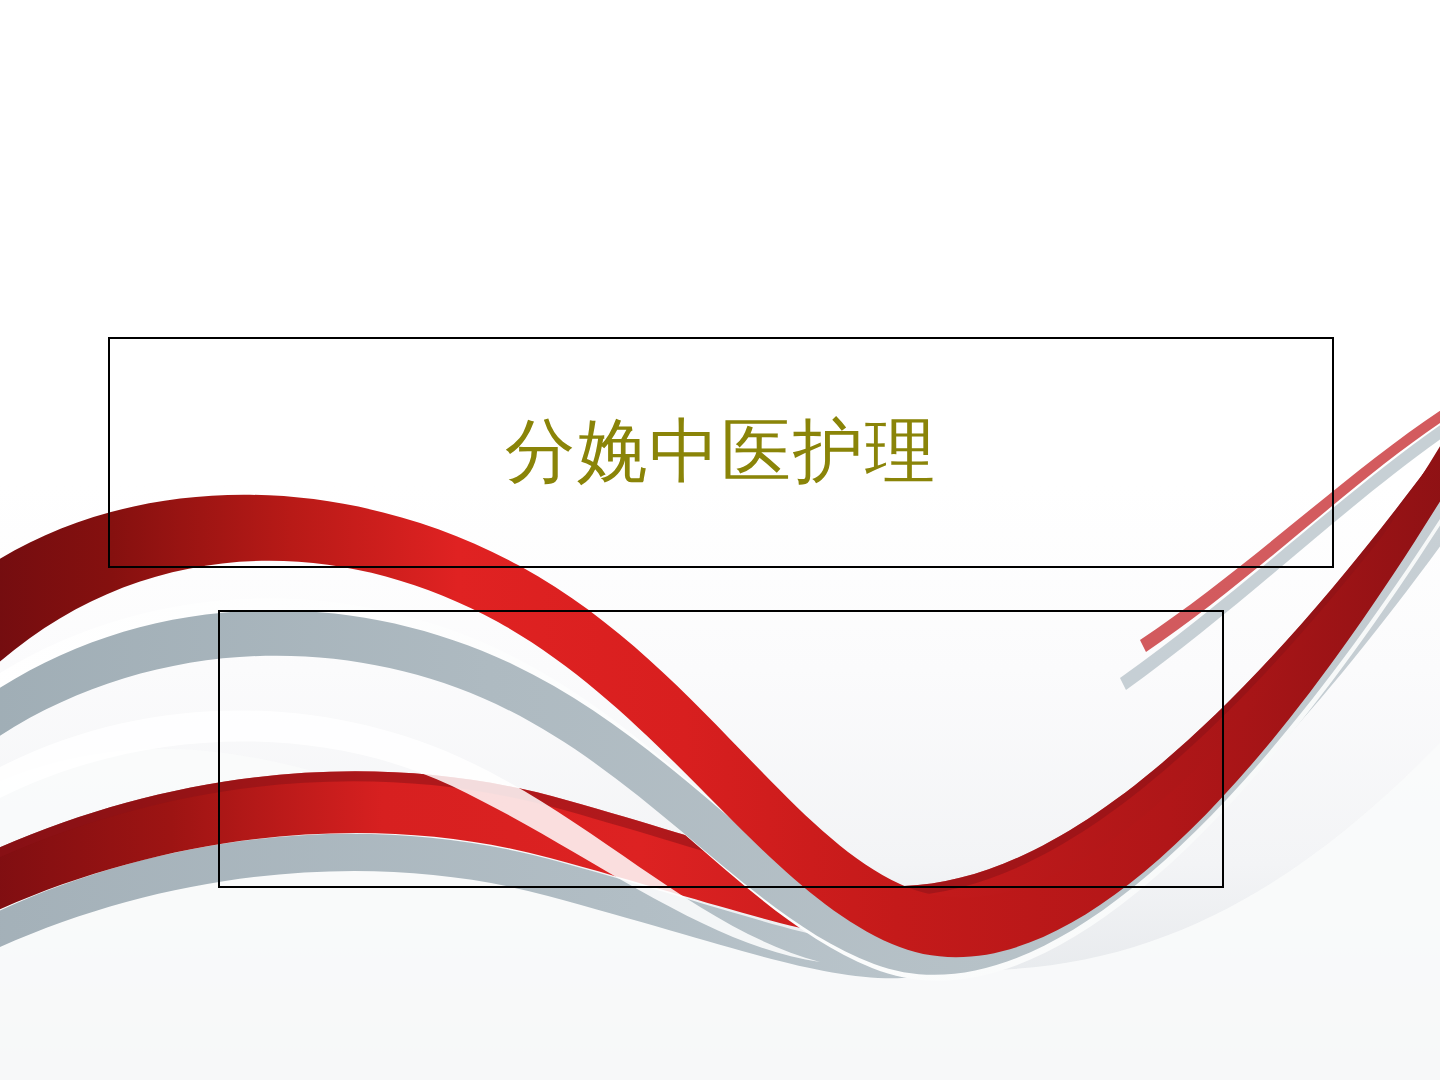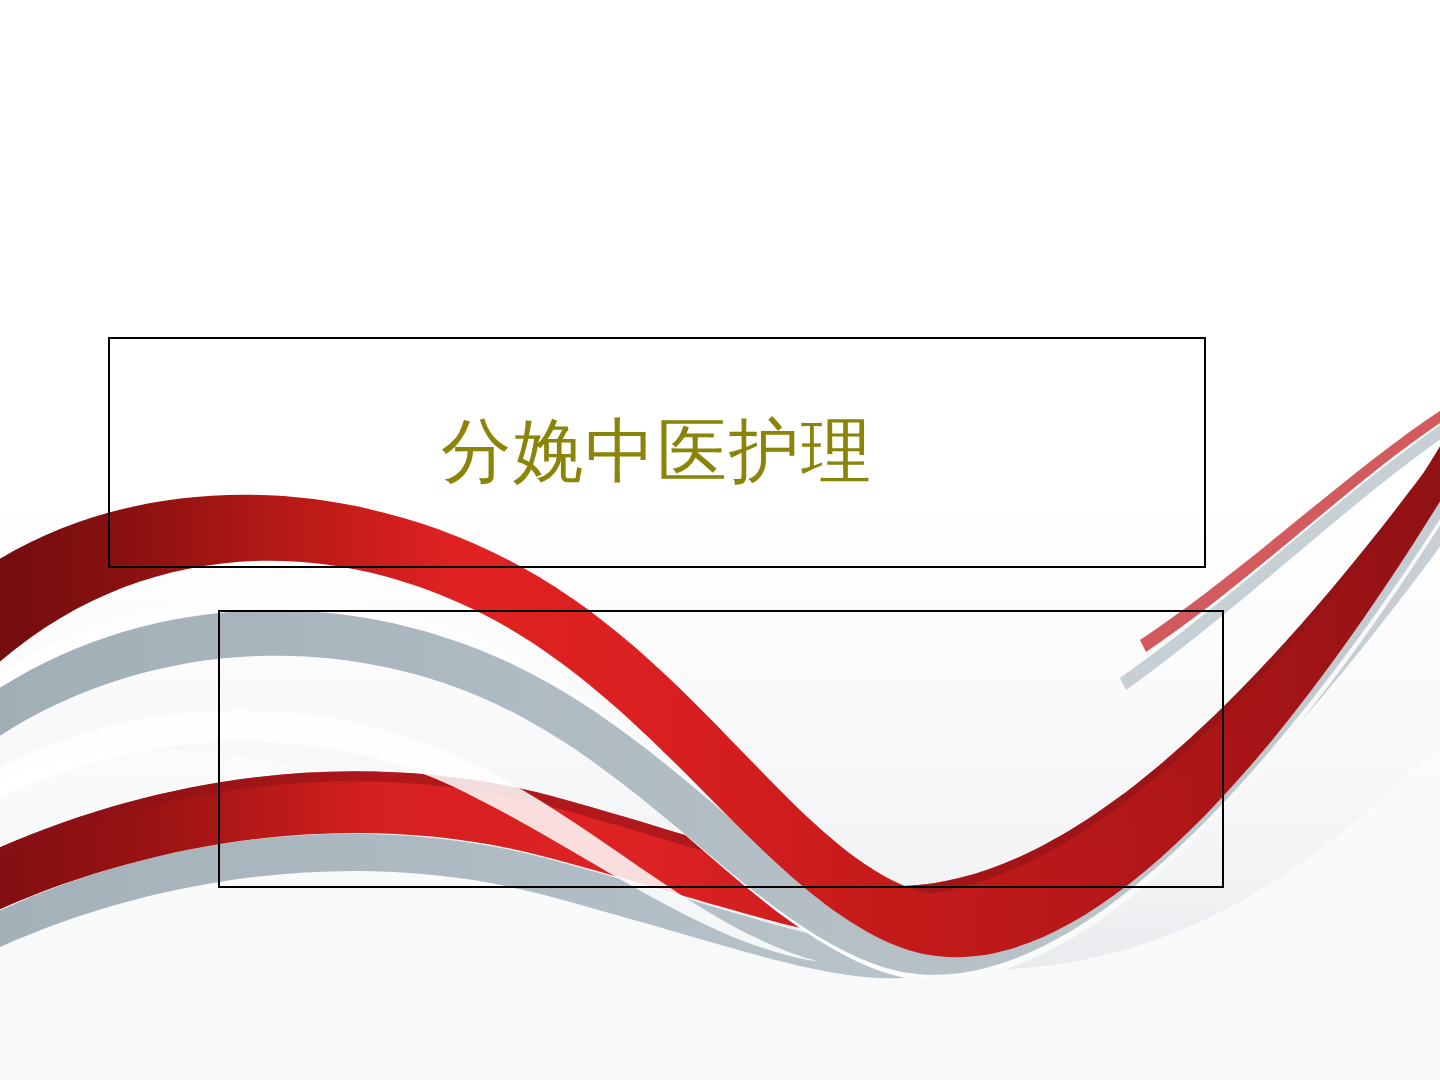--- a/index.html
+++ b/index.html
@@ -35,21 +35,21 @@
   
   .ph-box {
     position: absolute;
     border: 2px solid #000000;
     box-sizing: border-box;
     background: transparent;
   }
   #title-box {
     left: 108px;
     top: 337px;
-    width: 1098px;
+    width: 1226px;
     height: 231px;
     display: flex;
     align-items: center;
     justify-content: center;
   }
   #subtitle-box {
     left: 218px;
     top: 610px;
     width: 1006px;
     height: 278px;

